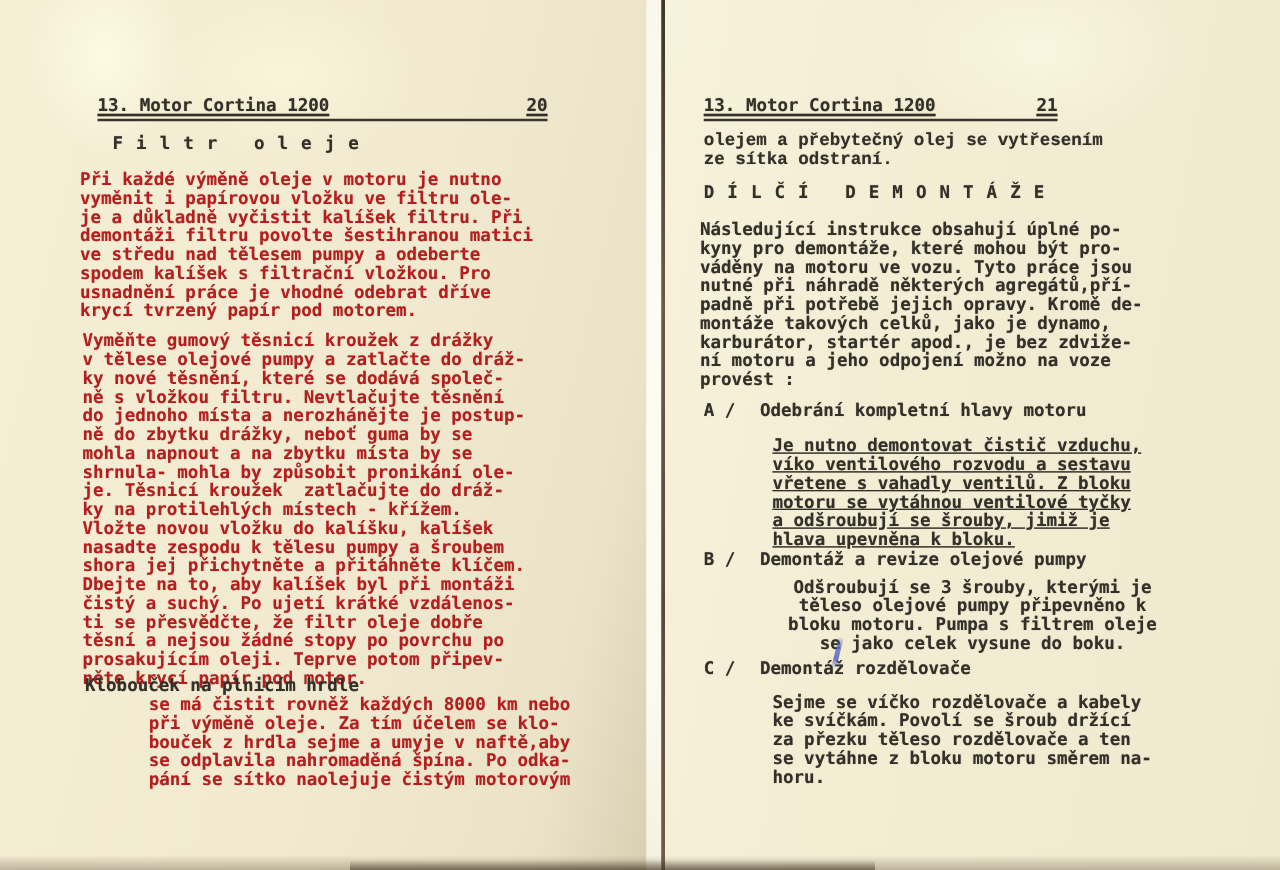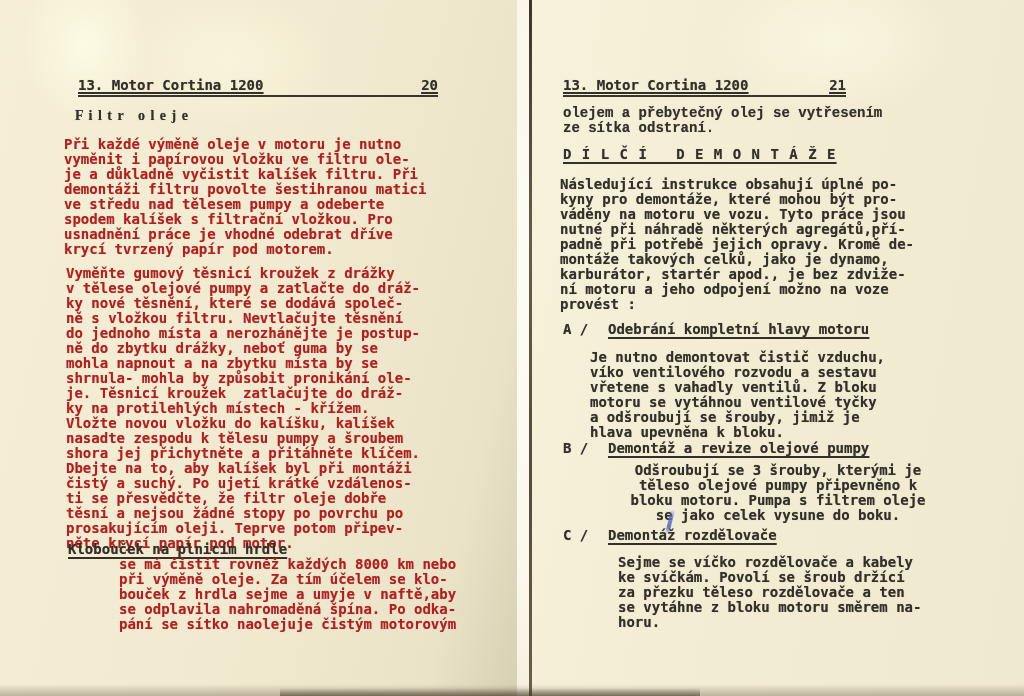--- a/index.html
+++ b/index.html
@@ -45,21 +45,21 @@
     font-size:14px;line-height:15px;white-space:pre-wrap;
     text-shadow:0 0 .7px rgba(55,50,40,.55);
   }
   .faded{color:#b91c1c;text-shadow:0 0 .9px rgba(70,64,52,.4);}
   .hdr-row{
     display:flex;justify-content:space-between;align-items:flex-end;
     border-bottom:2.5px solid #39352c;padding-bottom:2px;
   }
   .hdr-row .u{text-decoration:underline;text-decoration-thickness:1.5px;text-underline-offset:2px;}
   .uline{
-    text-decoration:underline;text-decoration-thickness:2px;text-underline-offset:3px;
+    text-decoration-thickness:2px;text-underline-offset:3px;
   }
   .pen-mark{
     position:absolute;width:4px;height:26px;left:668px;top:509px;
     background:linear-gradient(to bottom,rgba(90,110,200,0),rgba(90,110,200,.75) 30%,rgba(70,90,185,.8) 70%,rgba(90,110,200,0));
     transform:rotate(14deg);border-radius:2px;
   }
 </style>
 </head>
 <body>
 
@@ -68,21 +68,21 @@
 <div id="gutter-highlight"></div>
 <div id="gutter-line"></div>
 <div id="bottom-shadow"></div>
 <div id="bottom-shadow-dark"></div>
 
 <div class="tw hdr-row" style="left:78px;top:78px;width:360px;">
   <span class="u">13. Motor Cortina 1200</span>
   <span class="u">20</span>
 </div>
 
-<div class="tw" style="left:75px;top:108px;letter-spacing:1px;font-family:Liberation Serif, serif;">F i l t r   o l e j e</div>
+<div class="tw" style="left:90px;top:108px;letter-spacing:1px;">F i l t r   o l e j e</div>
 
 <div class="tw faded" style="left:64px;top:137px;width:400px;">Při každé výměně oleje v motoru je nutno
 vyměnit i papírovou vložku ve filtru ole-
 je a důkladně vyčistit kalíšek filtru. Při
 demontáži filtru povolte šestihranou matici
 ve středu nad tělesem pumpy a odeberte
 spodem kalíšek s filtrační vložkou. Pro
 usnadnění práce je vhodné odebrat dříve
 krycí tvrzený papír pod motorem.</div>
 
@@ -129,21 +129,21 @@
 váděny na motoru ve vozu. Tyto práce jsou
 nutné při náhradě některých agregátů,pří-
 padně při potřebě jejich opravy. Kromě de-
 montáže takových celků, jako je dynamo,
 karburátor, startér apod., je bez zdviže-
 ní motoru a jeho odpojení možno na voze
 provést :</div>
 
 <div class="tw" style="left:563px;top:322px;">A /</div>
 <div class="tw uline" style="left:608px;top:322px;">Odebrání kompletní hlavy motoru</div>
-<div class="tw" style="left:590px;top:350px;width:320px;">Je nutno demontovat čistič vzduchu,
+<div class="tw" style="left:618px;top:350px;width:320px;text-decoration:underline;">Je nutno demontovat čistič vzduchu,
 víko ventilového rozvodu a sestavu
 vřetene s vahadly ventilů. Z bloku
 motoru se vytáhnou ventilové tyčky
 a odšroubují se šrouby, jimiž je
 hlava upevněna k bloku.</div>
 
 <div class="tw" style="left:563px;top:441px;">B /</div>
 <div class="tw uline" style="left:608px;top:441px;">Demontáž a revize olejové pumpy</div>
 <div class="tw" style="left:618px;top:463px;width:320px;text-align:center;">Odšroubují se 3 šrouby, kterými je
 těleso olejové pumpy připevněno k

